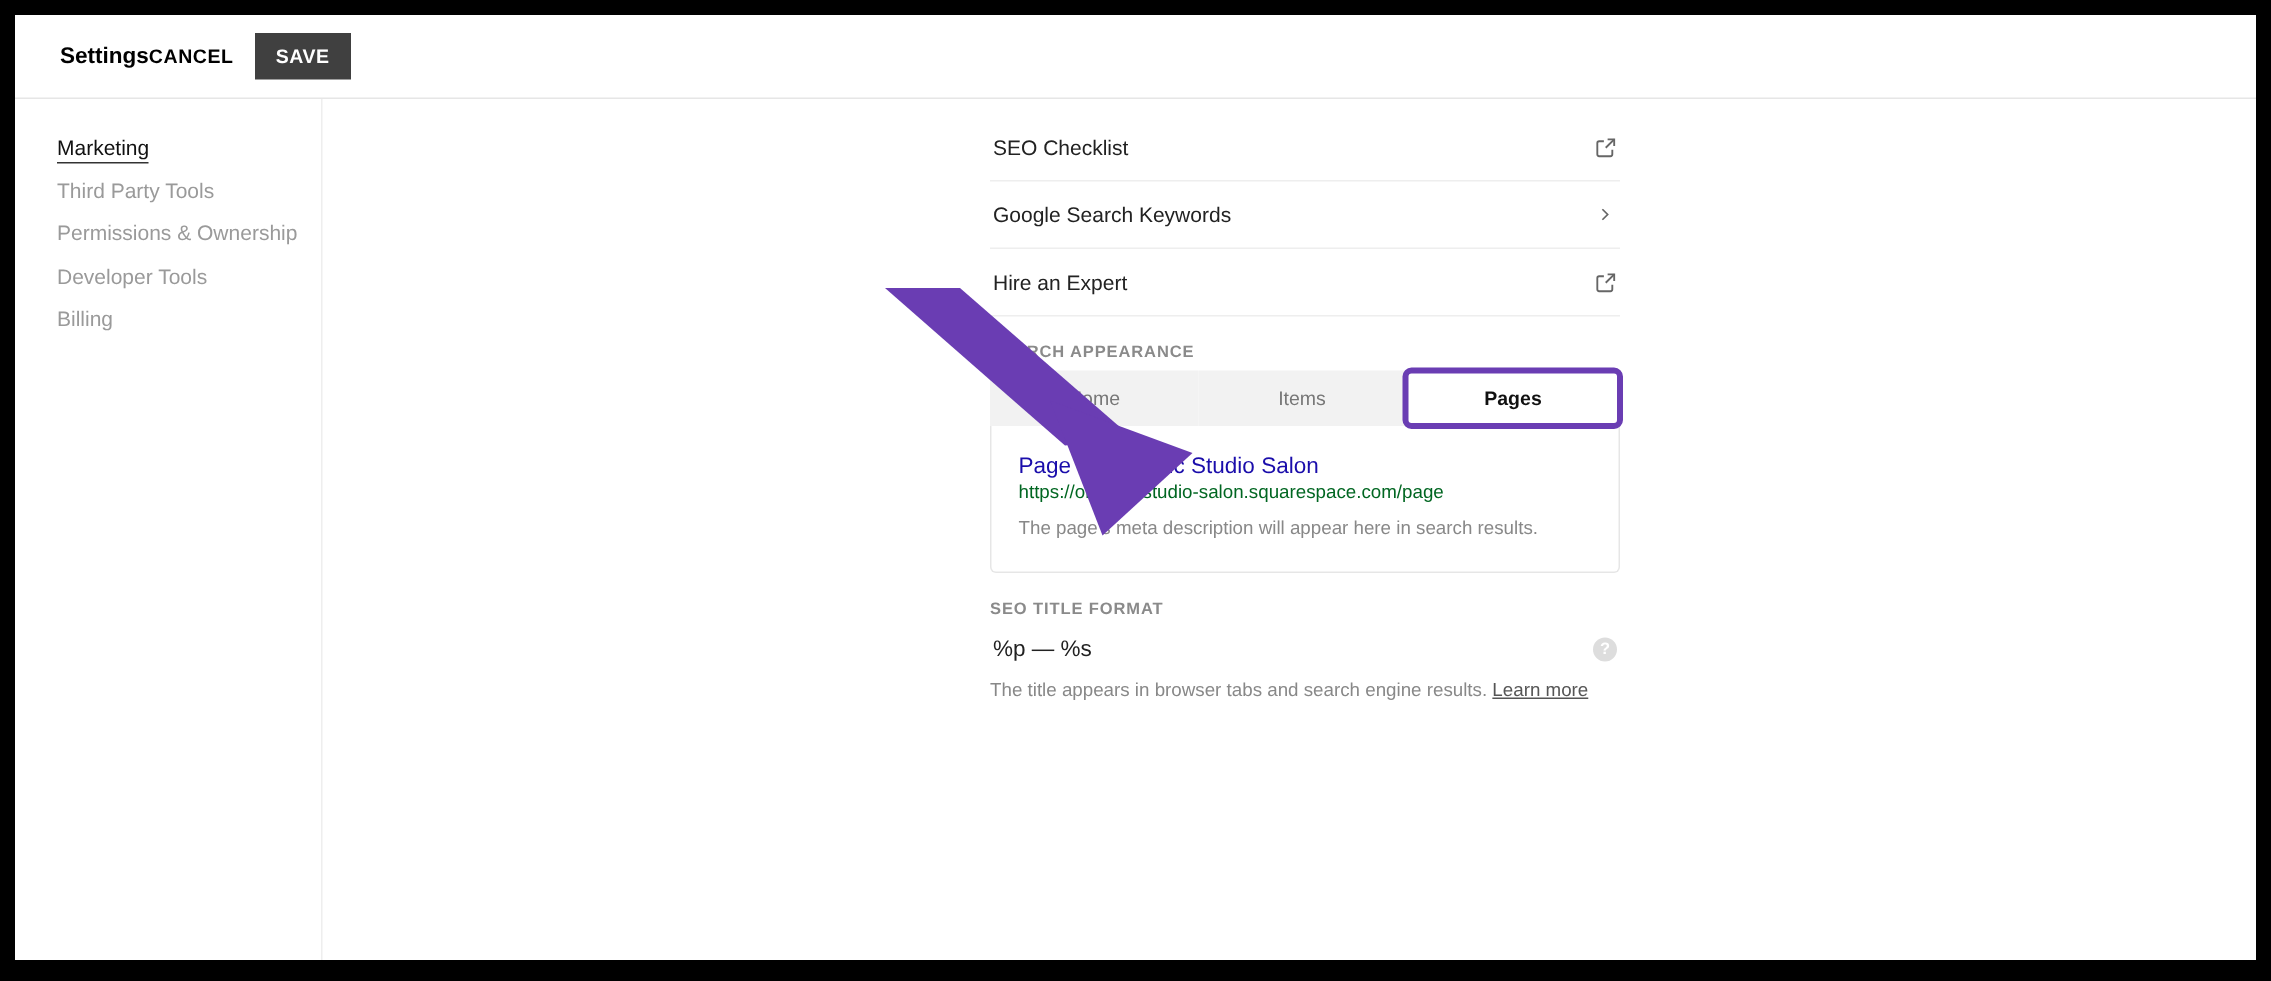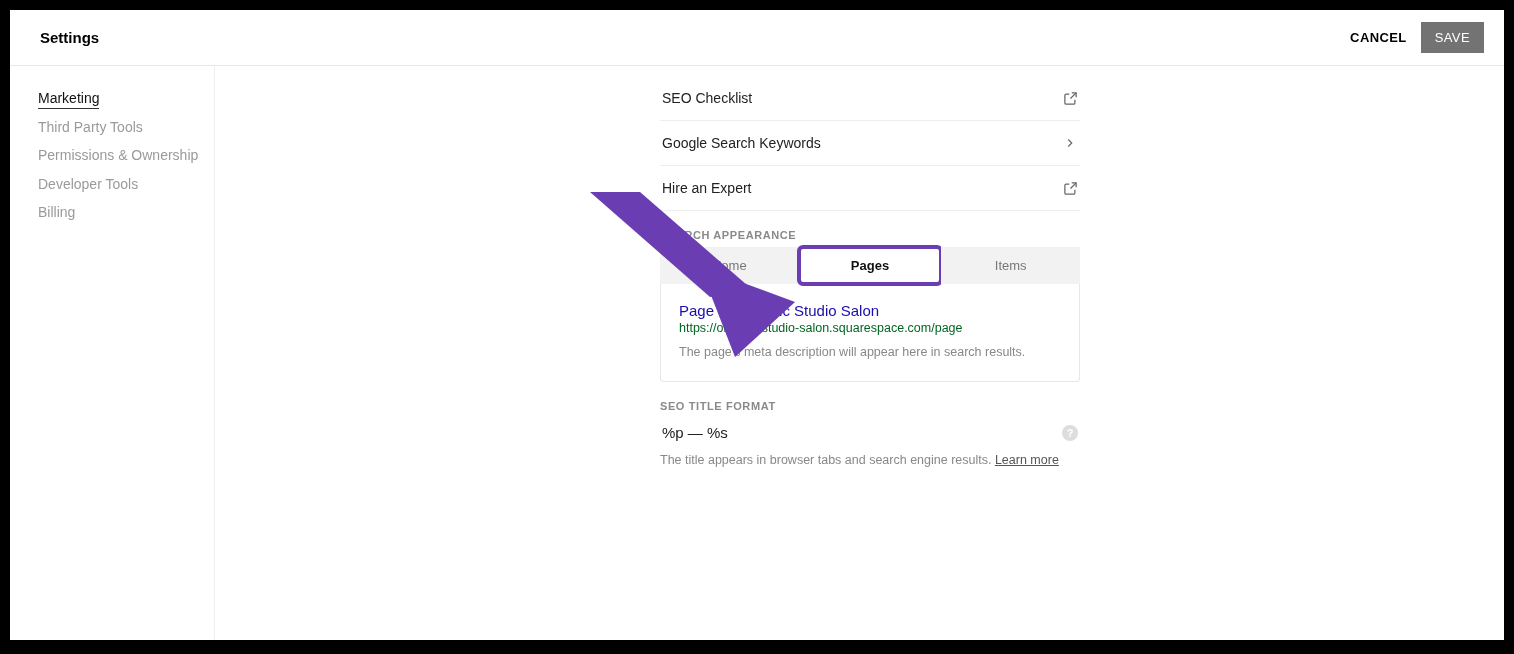--- a/index.html
+++ b/index.html
@@ -12,29 +12,28 @@
   .app {
     background: #fff;
     width: 100%;
     height: 630px;
     position: relative;
     overflow: hidden;
   }
   .topbar {
     display: flex;
     align-items: center;
-    justify-content: space-between;
     padding: 12px 20px 12px 30px;
     border-bottom: 1px solid #e6e6e6;
   }
   .topbar-title { font-weight: 700; font-size: 15px; }
   .topbar-actions { display: flex; align-items: center; gap: 14px; }
   .btn-cancel { font-weight: 700; font-size: 13px; letter-spacing: 0.4px; cursor: pointer; }
   .btn-save {
-    background: #737373; color: #fff; font-weight: 400; font-size: 13px;
+    background: #404040; color: #fff; font-weight: 700; font-size: 13px;
     letter-spacing: 0.4px; padding: 8px 14px; cursor: pointer;
   }
   .body {
     display: flex;
     height: calc(100% - 50px);
   }
   .sidebar {
     width: 205px;
     padding: 18px 12px 0 28px;
     border-right: 1px solid #eee;
@@ -222,22 +221,22 @@
                 <path d="M21 3l-9 9"></path>
                 <path d="M19 14v5a2 2 0 0 1-2 2H5a2 2 0 0 1-2-2V7a2 2 0 0 1 2-2h5"></path>
               </svg>
           </span>
         </div>
 
         <div class="section-label">SEARCH APPEARANCE</div>
 
         <div class="tabs">
           <div class="tab">Home</div>
+          <div class="tab">Items</div>
           <div class="tab active tab-highlight">Pages</div>
-          <div class="tab">Items</div>
         </div>
 
         <div class="preview-card">
           <div class="preview-title">Page — Organic Studio Salon</div>
           <div class="preview-url">https://organic-studio-salon.squarespace.com/page</div>
           <div class="preview-desc">The page's meta description will appear here in search results.</div>
         </div>
 
         <div class="section-label">SEO TITLE FORMAT</div>
 

